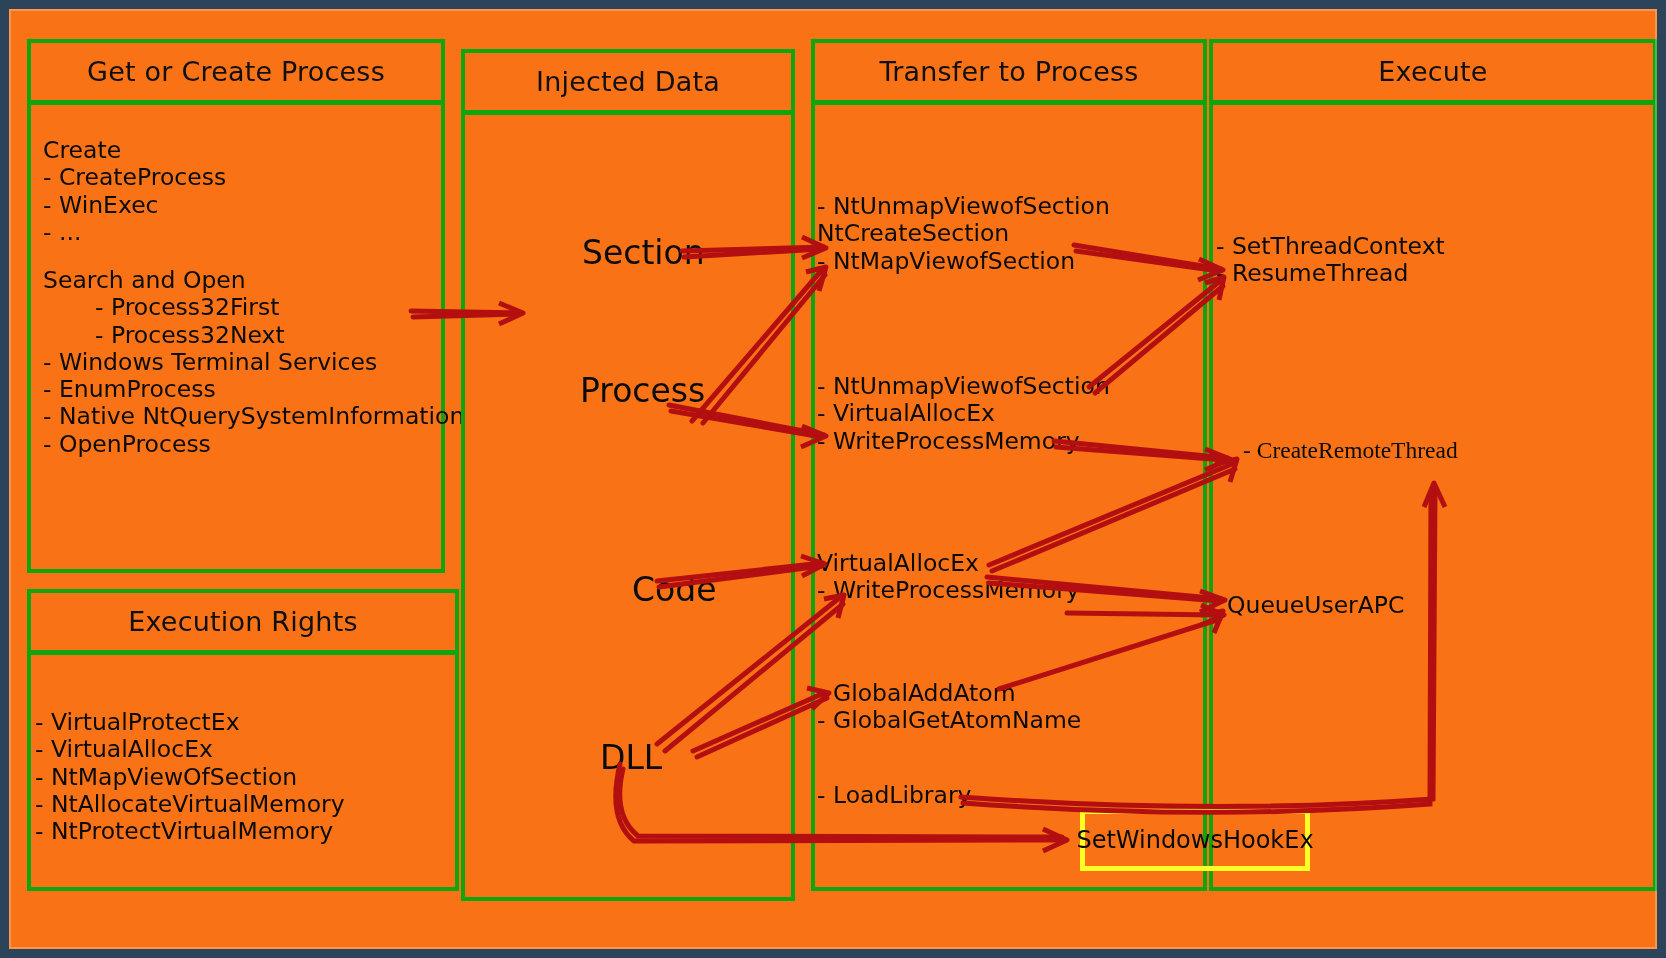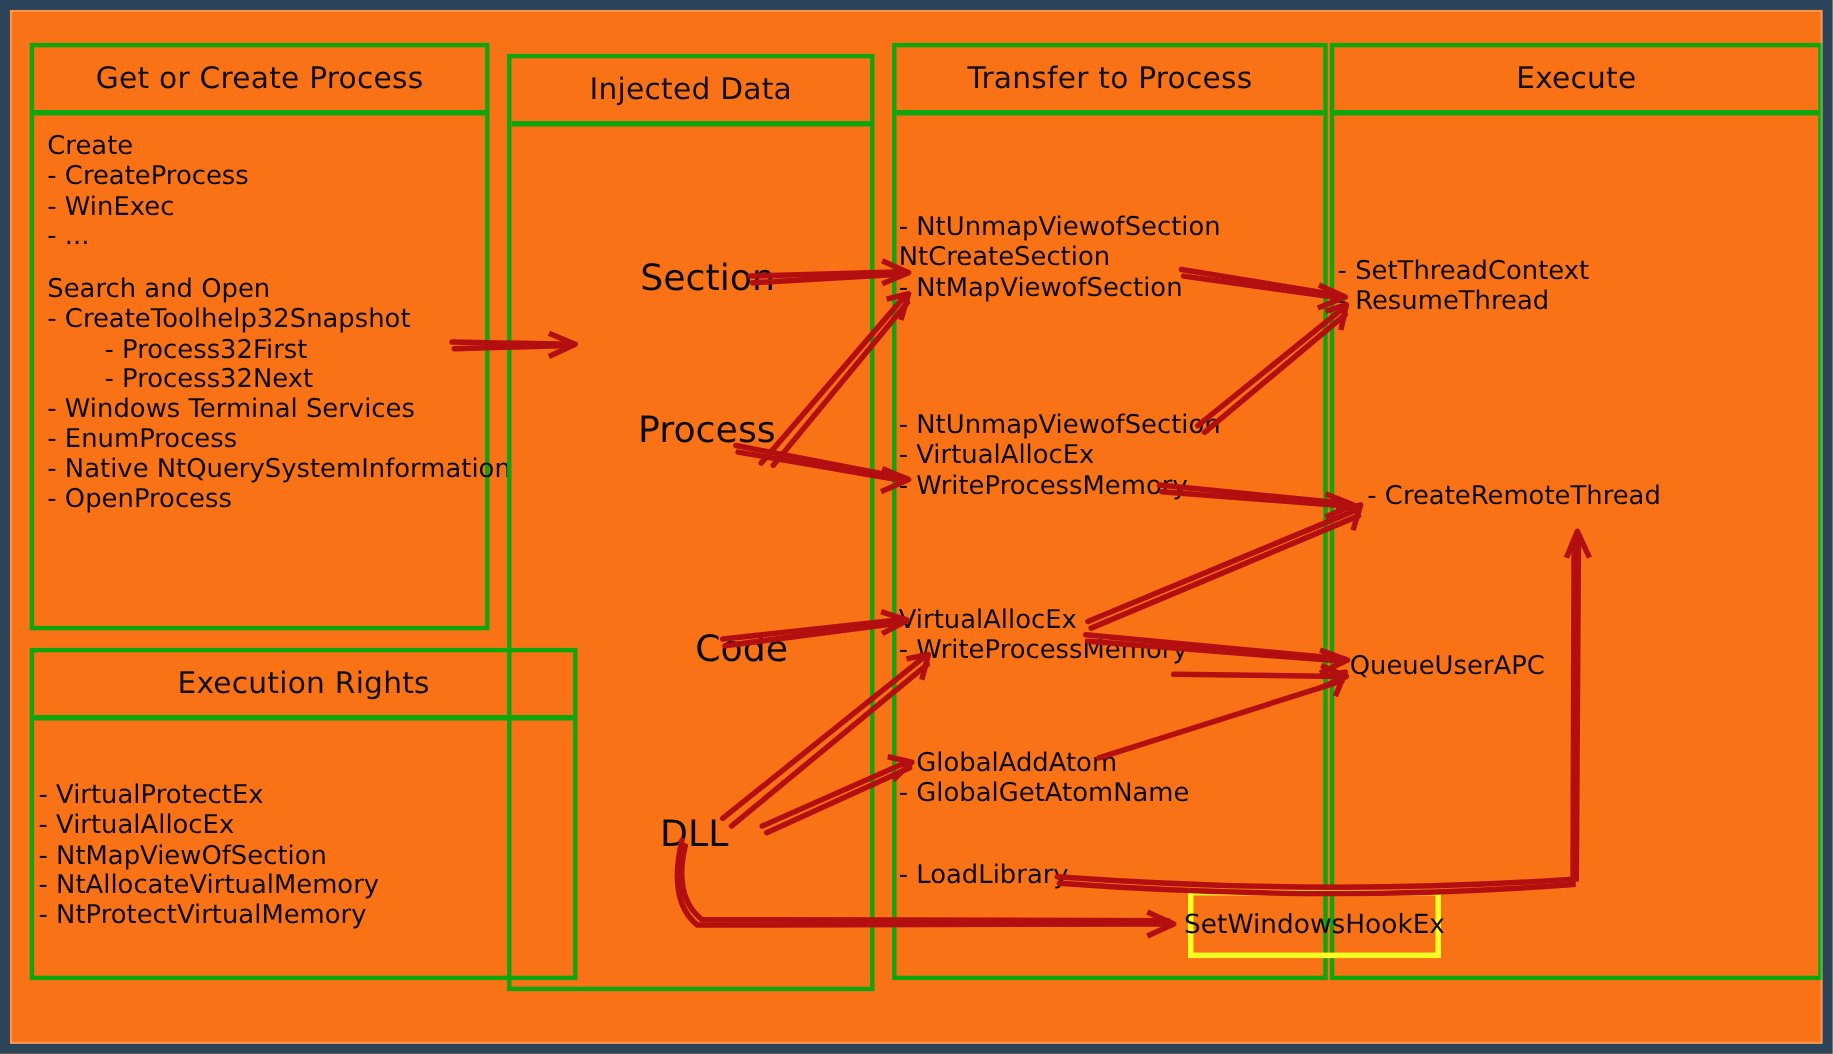--- a/index.html
+++ b/index.html
@@ -45,21 +45,21 @@
   .panel-title {
     font-size: 27px;
     color: #101010;
     letter-spacing: 0.2px;
     white-space: nowrap;
   }
   .panel-body {
     position: absolute;
     left: 0; right: 0;
     top: 62px; bottom: 0;
-    padding: 14px 12px;
+    padding: 32px 12px;
     box-sizing: border-box;
   }
   .api-line {
     font-size: 23.5px;
     color: #0b0b0b;
     line-height: 1.16;
     white-space: nowrap;
   }
   .api-line.head { margin-top: 0; }
   .api-line.indent { padding-left: 52px; }
@@ -120,31 +120,30 @@
     <div class="panel-header">
       <div class="panel-title">Get or Create Process</div>
     </div>
     <div class="panel-body">
       <div class="api-line head">Create</div>
       <div class="api-line">- CreateProcess</div>
       <div class="api-line">- WinExec</div>
       <div class="api-line">- ...</div>
       <div class="spacer"></div>
       <div class="api-line head">Search and Open</div>
-      <div class="api-line">- CreateToolhelp32Snapshot</div>
       <div class="api-line indent">- Process32First</div>
       <div class="api-line indent">- Process32Next</div>
       <div class="api-line">- Windows Terminal Services</div>
       <div class="api-line">- EnumProcess</div>
       <div class="api-line">- Native NtQuerySystemInformation</div>
       <div class="api-line">- OpenProcess</div>
     </div>
   </div>
 
-  <div class="panel" style="left:18px; top:580px; width:498px; height:302px;">
+  <div class="panel" style="left:18px; top:580px; width:432px; height:302px;">
     <div class="panel-header">
       <div class="panel-title">Execution Rights</div>
     </div>
     <div class="panel-body" style="padding-top:54px; padding-left:4px;">
       <div class="api-line">- VirtualProtectEx</div>
       <div class="api-line">- VirtualAllocEx</div>
       <div class="api-line">- NtMapViewOfSection</div>
       <div class="api-line">- NtAllocateVirtualMemory</div>
       <div class="api-line">- NtProtectVirtualMemory</div>
     </div>
@@ -196,21 +195,21 @@
     <div class="panel-header">
       <div class="panel-title">Execute</div>
     </div>
   </div>
 
   <div class="api-group" style="left:1207px; top:224px;">
     <div class="api-line">- SetThreadContext</div>
     <div class="api-line">- ResumeThread</div>
   </div>
 
-  <div class="api-group" style="left:1234px; top:428px;">
+  <div class="api-group" style="left:1234px; top:428px;font-family:Liberation Serif, serif;">
     <div class="api-line">- CreateRemoteThread</div>
   </div>
 
   <div class="api-group" style="left:1218px; top:583px;">
     <div class="api-line">QueueUserAPC</div>
   </div>
 
   <div class="hook-box" style="left:1071px; top:800px; width:230px; height:62px;">
     <span>SetWindowsHookEx</span>
   </div>

